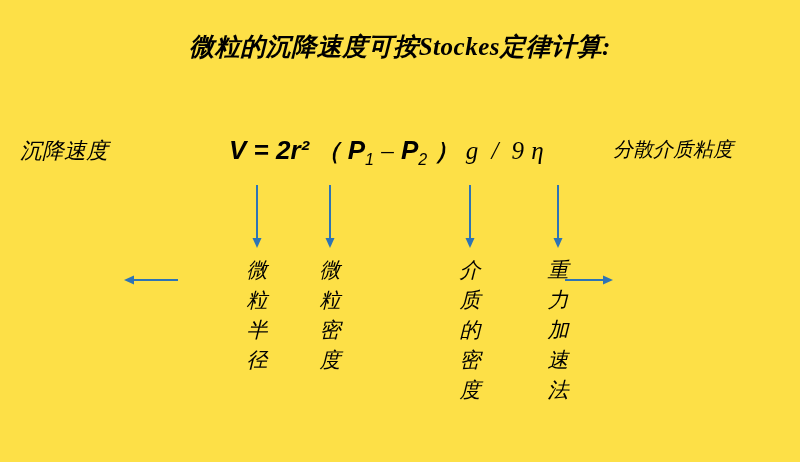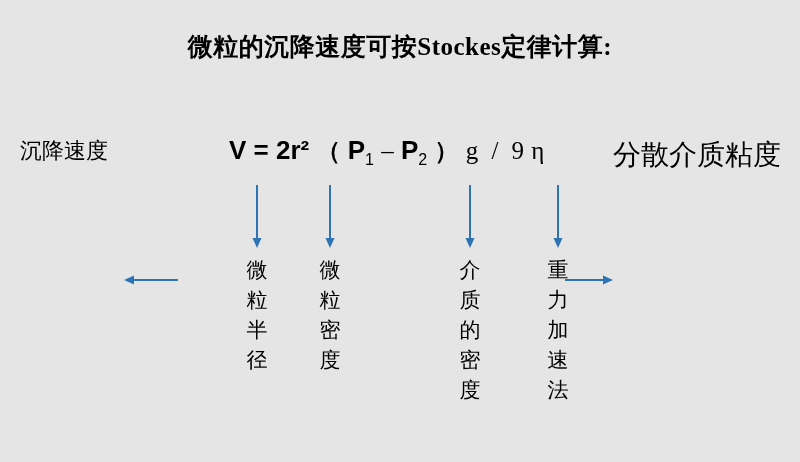--- a/index.html
+++ b/index.html
@@ -4,24 +4,25 @@
 <style>
   html, body {
     margin: 0;
     padding: 0;
     background: #ffffff;
   }
   #slide {
     position: relative;
     width: 800px;
     height: 462px;
-    background: #e5e5e5;
+    background: #fde047;
     overflow: hidden;
     font-family: "Liberation Sans", sans-serif;
     color: #000000;
+    font-style: italic;
   }
   
   #title {
     position: absolute;
     left: 0;
     top: 30px;
     width: 800px;
     text-align: center;
     font-size: 25px;
     font-weight: bold;
@@ -68,21 +69,21 @@
   }
   #formula .paren {
     font-weight: bold;
     font-family: "Liberation Serif", serif;
     font-size: 24px;
   }
   #right-label {
     position: absolute;
     left: 613px;
     top: 6px;
-    font-size: 28px;
+    font-size: 20px;
     font-family: "Liberation Serif", serif;
     white-space: nowrap;
   }
   
   .h-arrow {
     position: absolute;
     height: 20px;
   }
   .v-arrow {
     position: absolute;

